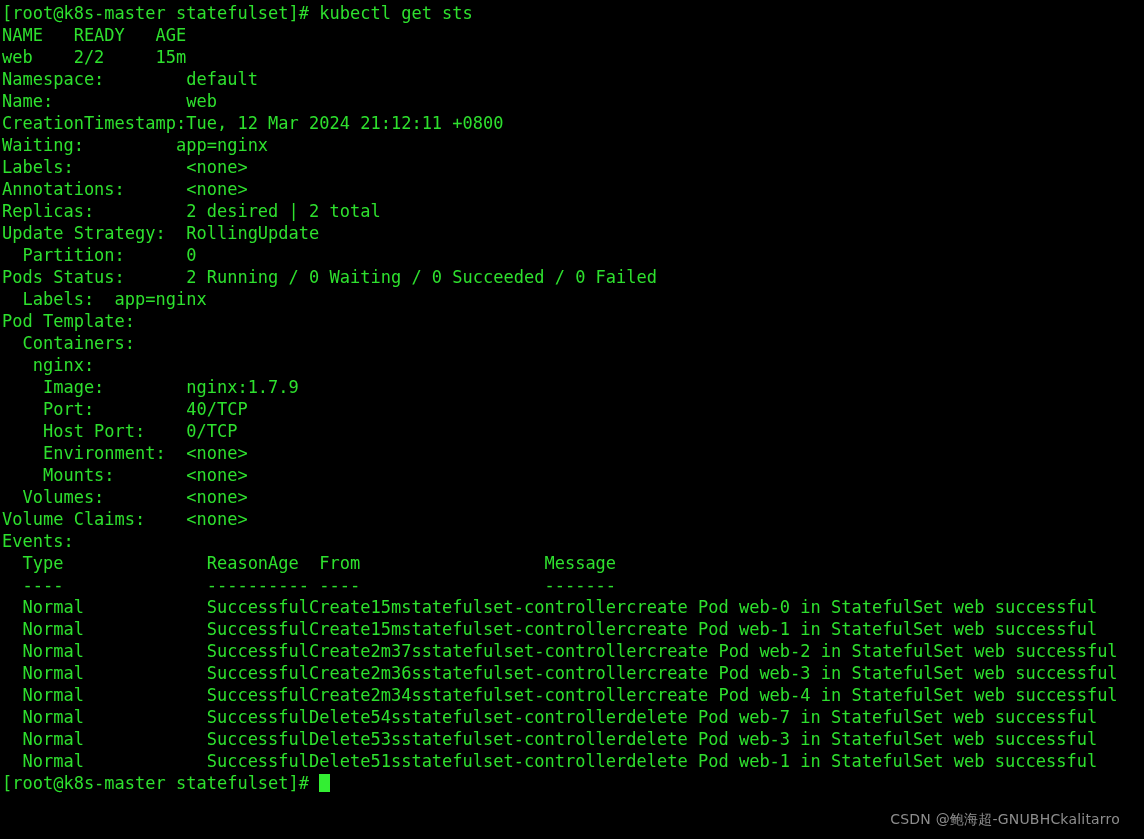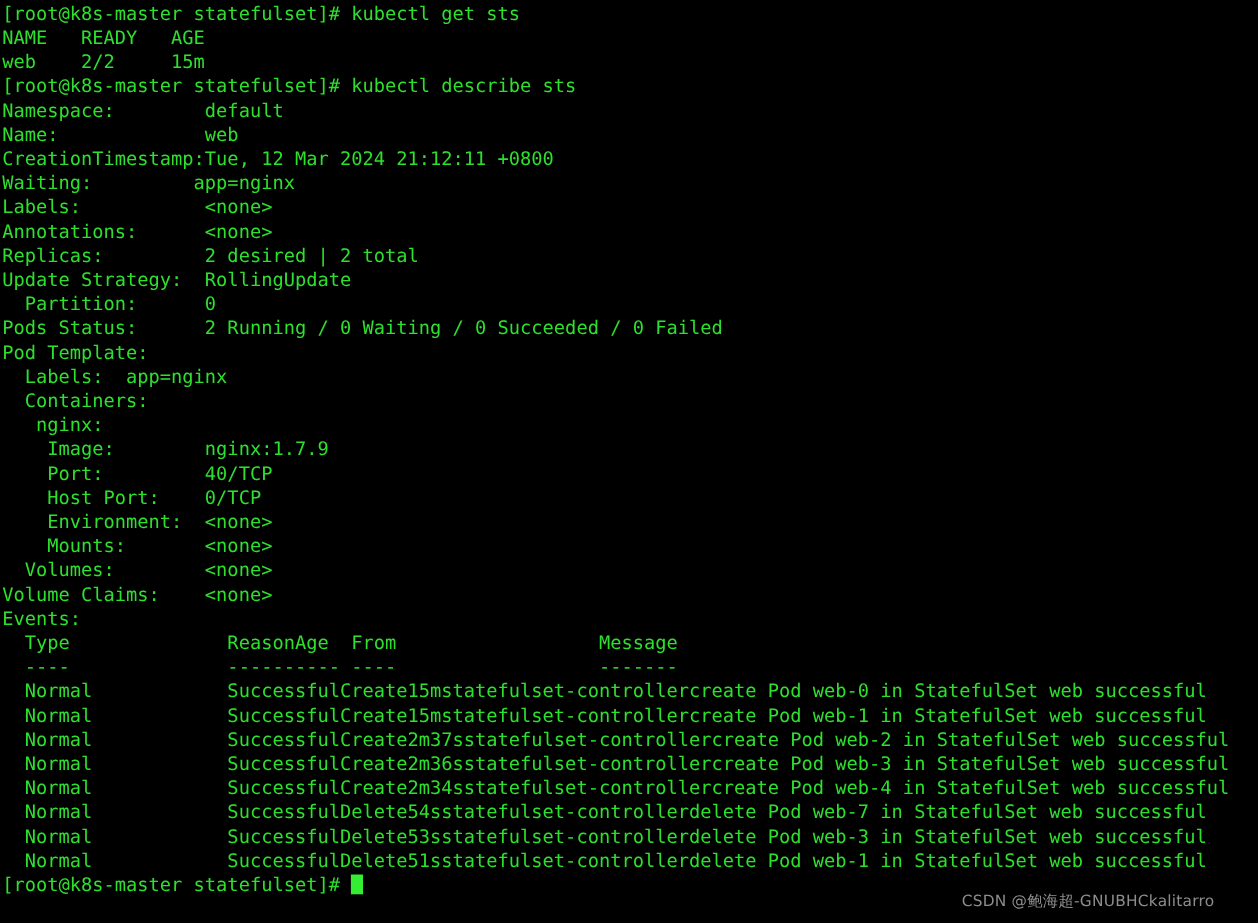--- a/index.html
+++ b/index.html
@@ -37,50 +37,49 @@
   }
   .cursor {
     display: inline-block;
     width: 11px;
     height: 18px;
     background: #33ee33;
     vertical-align: -3px;
   }
   #watermark {
     position: absolute;
-    right: 28px;
+    right: 12px;
     bottom: 10px;
     font-family: "DejaVu Sans", "Liberation Sans", sans-serif;
     font-size: 14px;
     color: #8d8d8d;
     white-space: pre;
     letter-spacing: 0.2px;
   }
 </style>
 </head>
 <body>
 
 <div id="terminal">
   <div id="terminal-lines">
       <div class="line">[root@k8s-master statefulset]# kubectl get sts</div>
       <div class="line">NAME   READY   AGE</div>
       <div class="line">web    2/2     15m</div>
-      <div class="line">[root@k8s-master statefulset]# kubectl describe sts</div>
       <div class="line">Namespace:        default</div>
       <div class="line">Name:             web</div>
       <div class="line">CreationTimestamp:Tue, 12 Mar 2024 21:12:11 +0800</div>
       <div class="line">Waiting:         app=nginx</div>
       <div class="line">Labels:           &lt;none&gt;</div>
       <div class="line">Annotations:      &lt;none&gt;</div>
       <div class="line">Replicas:         2 desired | 2 total</div>
       <div class="line">Update Strategy:  RollingUpdate</div>
       <div class="line">  Partition:      0</div>
       <div class="line">Pods Status:      2 Running / 0 Waiting / 0 Succeeded / 0 Failed</div>
+      <div class="line">  Labels:  app=nginx</div>
       <div class="line">Pod Template:</div>
-      <div class="line">  Labels:  app=nginx</div>
       <div class="line">  Containers:</div>
       <div class="line">   nginx:</div>
       <div class="line">    Image:        nginx:1.7.9</div>
       <div class="line">    Port:         40/TCP</div>
       <div class="line">    Host Port:    0/TCP</div>
       <div class="line">    Environment:  &lt;none&gt;</div>
       <div class="line">    Mounts:       &lt;none&gt;</div>
       <div class="line">  Volumes:        &lt;none&gt;</div>
       <div class="line">Volume Claims:    &lt;none&gt;</div>
       <div class="line">Events:</div>

